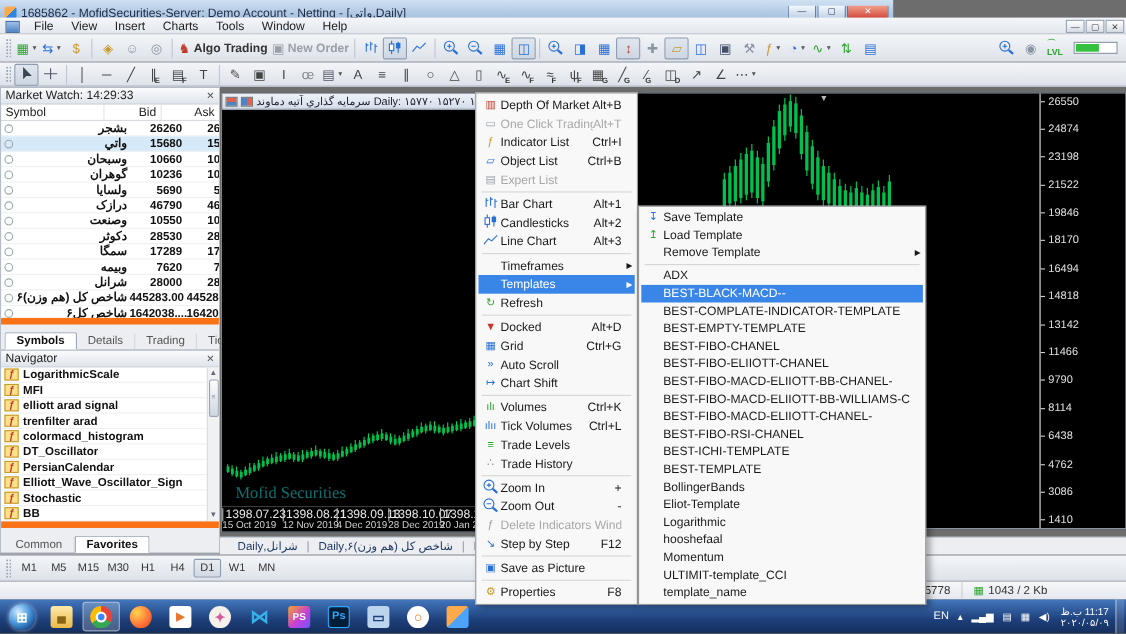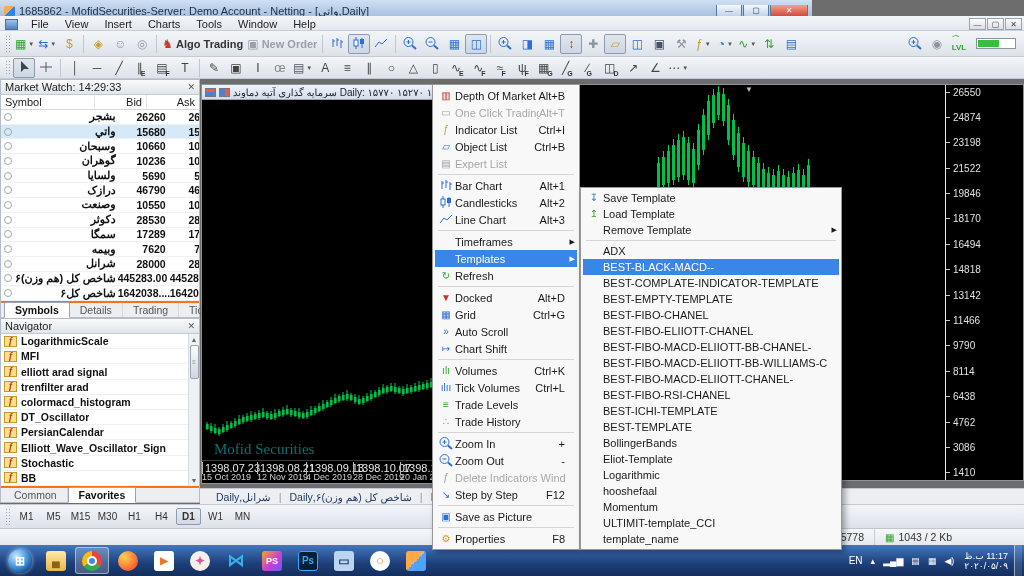--- a/index.html
+++ b/index.html
@@ -63,21 +63,21 @@
   .mwrow{flex:1;display:flex;align-items:center;border-bottom:1px solid #eef0f3;color:#111;}
   .mwrow.sel{background:#d6e9f8;}
   .mwrow .st{width:8px;height:8px;border:1px solid #9aa;border-radius:50%;margin:0 3px;flex:0 0 auto;}
   .mwrow .sym{flex:1;font-weight:bold;font-size:11px;direction:rtl;text-align:right;padding-right:2px;
     white-space:nowrap;overflow:hidden;}
   .mwrow .num{width:52px;text-align:right;padding-right:4px;font-size:10.5px;font-weight:bold;white-space:nowrap;overflow:hidden;}
   .vscroll{width:11px;background:#f0f1f3;border-left:1px solid #d8dbe0;display:flex;flex-direction:column;align-items:center;flex:0 0 auto;}
   .vscroll .arr{font-size:7px;color:#667;padding:2px 0;}
   .vscroll .thumb{width:9px;height:34px;background:linear-gradient(#fdfdfd,#cfd6df);border:1px solid #9aa4b2;border-radius:2px;
     display:flex;align-items:center;justify-content:center;font-size:6px;color:#889;}
-  .ptabs{height:16px;border-top:2px solid #f97316;background:#eceef1;display:flex;align-items:flex-end;padding:0 3px;flex:0 0 auto;}
+  .ptabs{height:28px;border-top:6px solid #f97316;background:#eceef1;display:flex;align-items:flex-end;padding:0 3px;flex:0 0 auto;}
   .ptab{padding:1px 10px;color:#555;font-size:10.5px;border-right:1px solid #d4d7dc;}
   .ptab.active{background:#fff;border:1px solid #9aa4b2;border-bottom:1px solid #fff;font-weight:bold;color:#111;
     border-radius:2px 2px 0 0;margin-bottom:-1px;}
   #nav-items{flex:1;display:flex;flex-direction:column;}
   .navrow{flex:1;display:flex;align-items:center;border-bottom:1px solid #eef0f3;color:#111;padding-left:3px;}
   .navrow .fx{width:13px;height:11px;background:#ffe08a;border:1px solid #c29a2e;color:#c0392b;
     font-size:9px;font-weight:bold;line-height:9px;text-align:center;margin-right:4px;font-style:italic;flex:0 0 auto;}
   .navrow .nm{font-size:10.5px;font-weight:bold;white-space:nowrap;overflow:hidden;}
 
   
@@ -104,21 +104,21 @@
 
   #charttabs{position:absolute;left:200px;top:488px;width:824px;height:16px;background:#eceef1;
     border-top:1px solid #c4cad4;display:flex;align-items:center;padding:0 8px;color:#223a66;}
   .ctab{direction:rtl;padding:0 8px;font-size:10.5px;white-space:nowrap;}
   .ctab-sep{color:#99a;}
 
   #periodbar{position:absolute;left:0;top:504px;width:1024px;height:24px;
     background:linear-gradient(#f3f5f8,#dde2ea);border-top:1px solid #c4cad4;display:flex;align-items:center;padding:0 2px;}
   .pbtn{min-width:25px;height:17px;display:flex;align-items:center;justify-content:center;
     color:#333;font-size:10px;border:1px solid transparent;border-radius:2px;margin:0 1px;}
-  .pbtn.active{background:linear-gradient(#e9edf2,#d2d9e2);border-color:#8d9bb0;font-weight:bold;}
+  .pbtn.active{background:linear-gradient(#e9edf2,#d2d9e2);border-color:#8d9bb0;font-weight:normal;}
 
   #statusbar{position:absolute;left:0;top:528px;width:1024px;height:17px;background:linear-gradient(#f6f7f9,#e4e8ee);
     border-top:1px solid #c0c6cf;display:flex;align-items:center;color:#333;font-size:10.5px;}
   #statusbar .sp{flex:1;}
   .scell{border-left:1px solid #c9ced6;height:100%;display:flex;align-items:center;padding:0 10px;}
   #net-ic{color:#2da52d;font-size:10px;margin-right:4px;}
 
   
   .menu{position:absolute;background:#f8f8f8;border:1px solid #979797;box-shadow:3px 3px 6px rgba(0,0,0,.35);
     padding:2px;z-index:40;}

